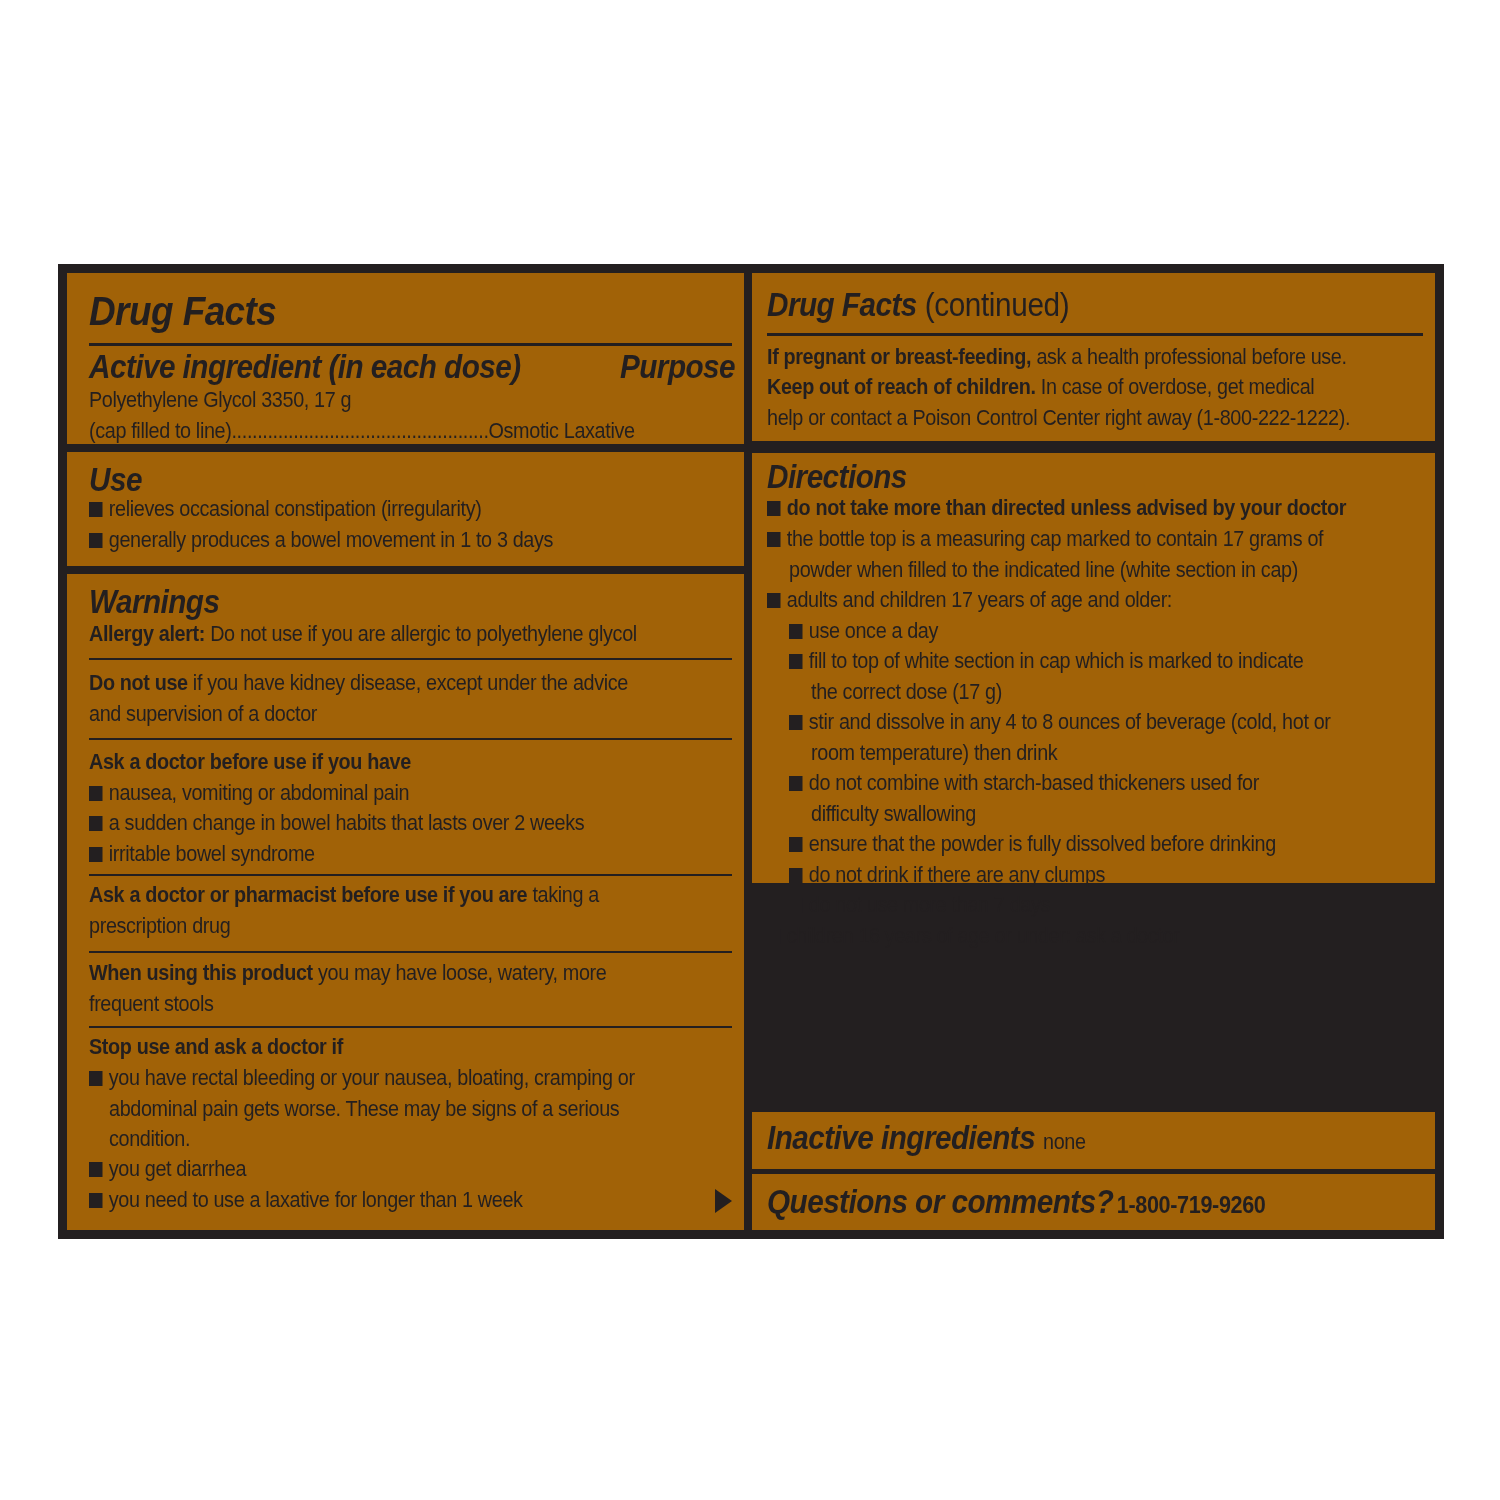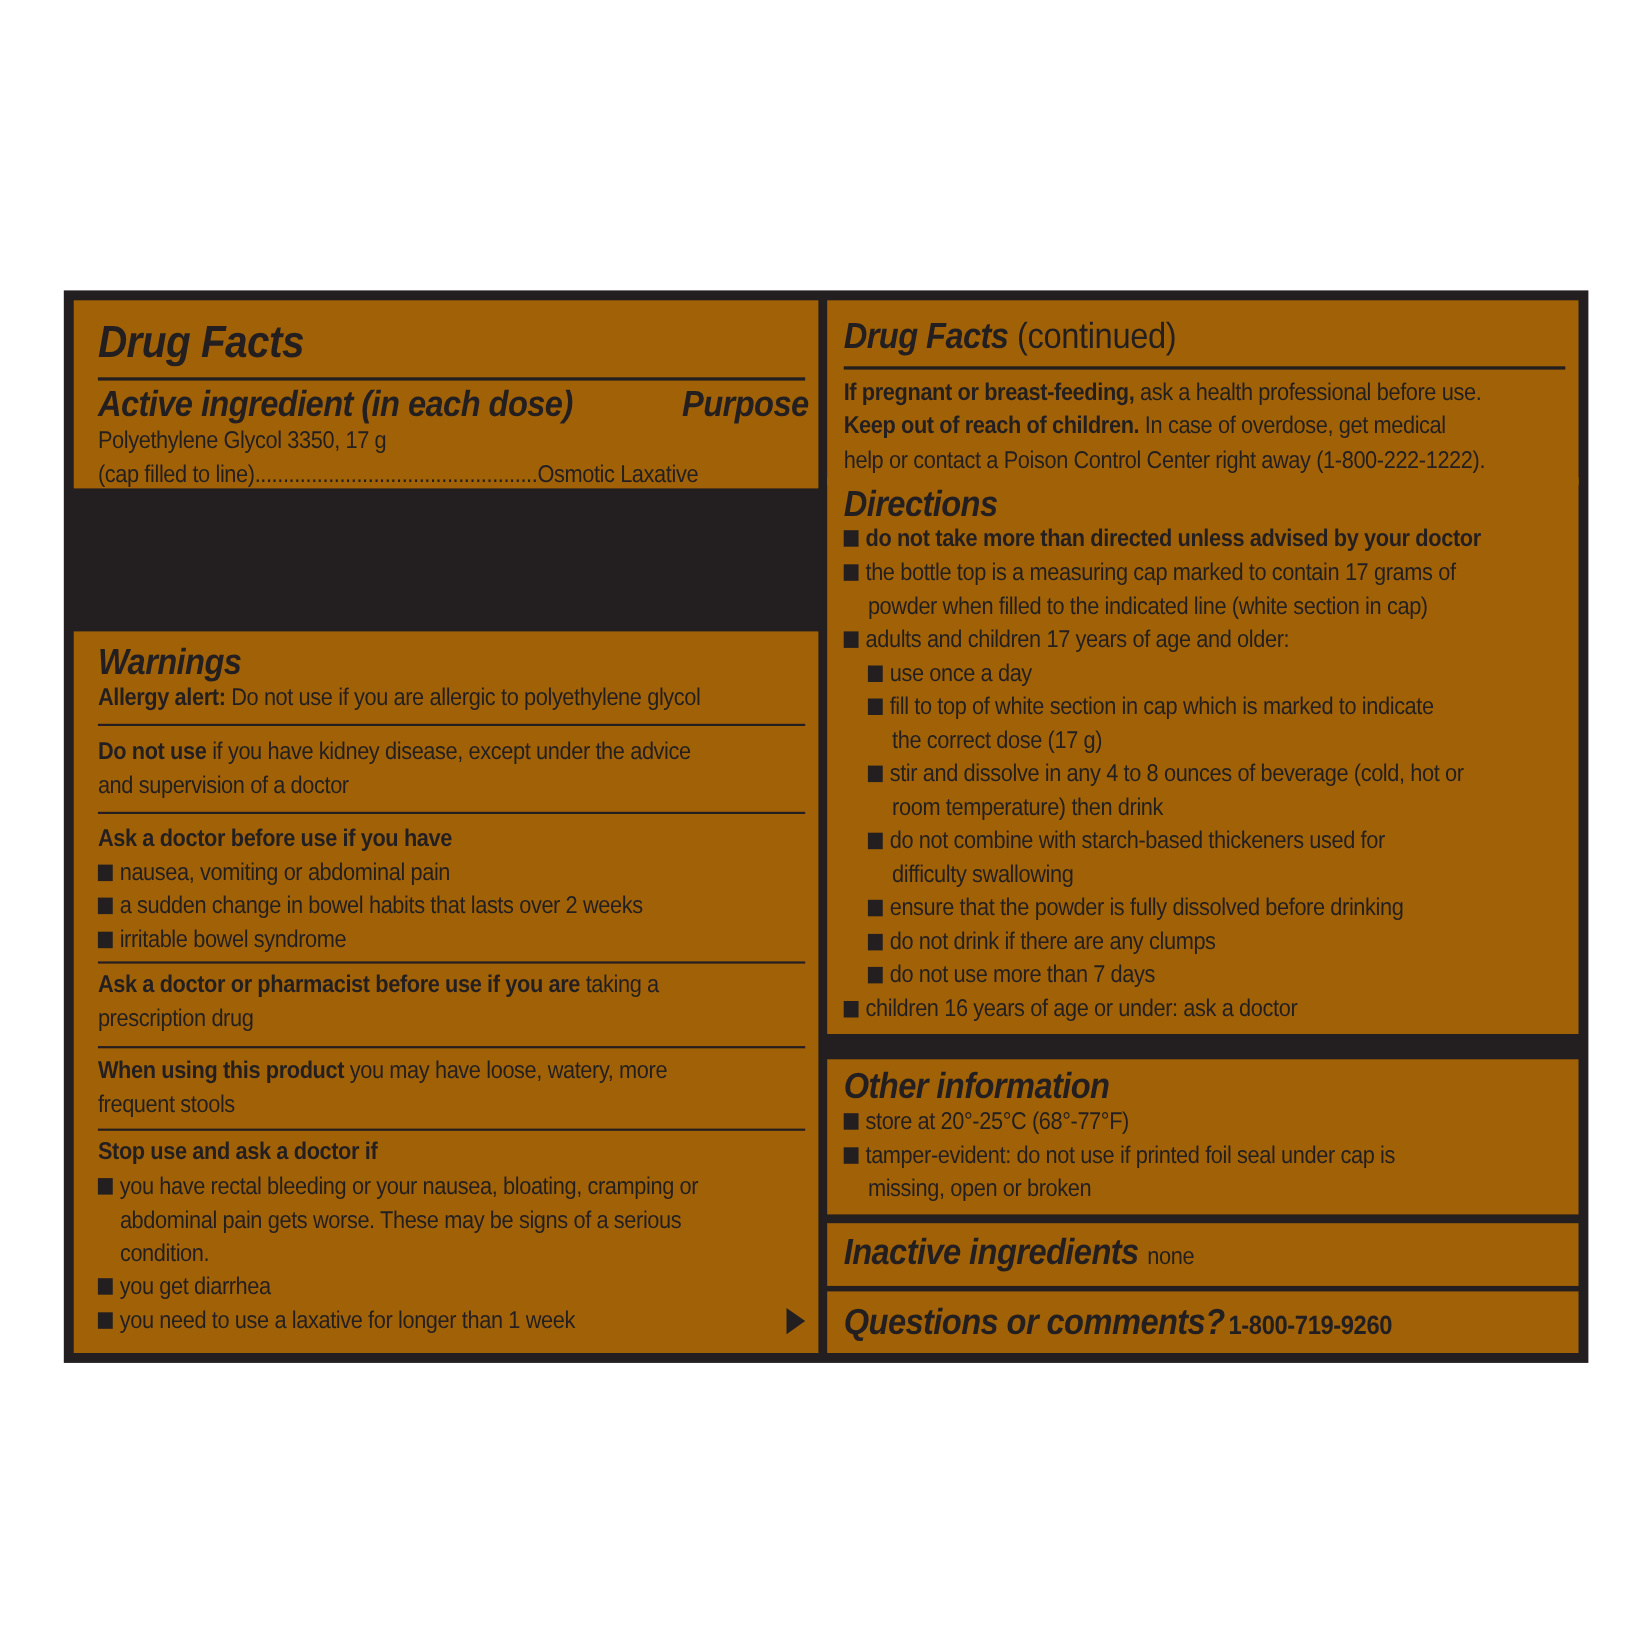--- a/index.html
+++ b/index.html
@@ -29,20 +29,29 @@
     <div class="line txt hd" style="left:22px; top:16px; font-size:41px; line-height:44px;">Drug Facts</div>
     <div class="rule" style="top:70px; height:3px;"></div>
     <div class="line txt hd" style="left:22px; top:74px; font-size:33px; line-height:40px;">Active ingredient (in each dose)</div>
     <div class="line txt hd" style="left:553px; top:74px; font-size:33px; line-height:40px;">Purpose</div>
     <div class="line txt" style="left:22px; top:112px;">Polyethylene Glycol 3350, 17 g</div>
     <div class="line txt" style="left:22px; top:143px;">
       <span>(cap filled to line)</span><span>..................................................</span><span>Osmotic Laxative</span>
     </div>
   </div>
 
+  <div class="panel" style="left:9px; top:188px; width:677px; height:114px;">
+    <div class="line txt hd" style="left:22px; top:8px; font-size:33px; line-height:40px;">Use</div>
+    <div class="line txt" style="left:22px; top:42px;">
+      <span class="sq"></span><span>relieves occasional constipation (irregularity)</span>
+    </div>
+    <div class="line txt" style="left:22px; top:73px;">
+      <span class="sq"></span><span>generally produces a bowel movement in 1 to 3 days</span>
+    </div>
+  </div>
 
   <div class="panel" style="left:9px; top:310px; width:677px; height:656px;">
     <div class="line txt hd" style="left:22px; top:8px; font-size:33px; line-height:40px;">Warnings</div>
     <div class="line txt" style="left:22px; top:45px;">
       <span class="b">Allergy alert:</span><span> Do not use if you are allergic to polyethylene glycol</span>
     </div>
     <div class="rule" style="top:84px;"></div>
 
     <div class="line txt" style="left:22px; top:94px;">
       <span class="b">Do not use</span><span> if you have kidney disease, except under the advice</span>
@@ -96,21 +105,21 @@
     <div class="rule" style="left:15px; right:12px; top:60px; height:3px;"></div>
     <div class="line txt" style="left:15px; top:69px;">
       <span class="b">If pregnant or breast-feeding,</span><span> ask a health professional before use.</span>
     </div>
     <div class="line txt" style="left:15px; top:99px;">
       <span class="b">Keep out of reach of children.</span><span> In case of overdose, get medical</span>
     </div>
     <div class="line txt" style="left:15px; top:130px;">help or contact a Poison Control Center right away (1-800-222-1222).</div>
   </div>
 
-  <div class="panel" style="left:694px; top:170px; width:683px; height:506px;">
+  <div class="panel" style="left:694px; top:189px; width:683px; height:430px;">
     <div class="line txt hd" style="left:15px; top:4px; font-size:33px; line-height:40px;">Directions</div>
     <div class="line txt b" style="left:15px; top:40px;">
       <span class="sq"></span><span>do not take more than directed unless advised by your doctor</span>
     </div>
     <div class="line txt" style="left:15px; top:71px;">
       <span class="sq"></span><span>the bottle top is a measuring cap marked to contain 17 grams of</span>
     </div>
     <div class="line txt" style="left:37px; top:102px;">powder when filled to the indicated line (white section in cap)</div>
     <div class="line txt" style="left:15px; top:132px;">
       <span class="sq"></span><span>adults and children 17 years of age and older:</span>
@@ -137,30 +146,20 @@
       <span class="sq"></span><span>do not drink if there are any clumps</span>
     </div>
     <div class="line txt" style="left:37px; top:437px;">
       <span class="sq"></span><span>do not use more than 7 days</span>
     </div>
     <div class="line txt" style="left:15px; top:468px;">
       <span class="sq"></span><span>children 16 years of age or under: ask a doctor</span>
     </div>
   </div>
 
-  <div class="panel" style="left:694px; top:699px; width:683px; height:141px;">
-    <div class="line txt hd" style="left:15px; top:4px; font-size:33px; line-height:40px;">Other information</div>
-    <div class="line txt" style="left:15px; top:41px;">
-      <span class="sq"></span><span>store at 20°-25°C (68°-77°F)</span>
-    </div>
-    <div class="line txt" style="left:15px; top:72px;">
-      <span class="sq"></span><span>tamper-evident: do not use if printed foil seal under cap is</span>
-    </div>
-    <div class="line txt" style="left:37px; top:102px;">missing, open or broken</div>
-  </div>
 
   <div class="panel" style="left:694px; top:848px; width:683px; height:57px;">
     <div class="line txt" style="left:15px; top:6px; font-size:33px; line-height:40px;">
       <span class="hd">Inactive ingredients</span>
       <span style="font-size:22px;">none</span>
     </div>
   </div>
 
   <div class="panel" style="left:694px; top:910px; width:683px; height:56px;">
     <div class="line txt" style="left:15px; top:8px; font-size:33px; line-height:40px;">

